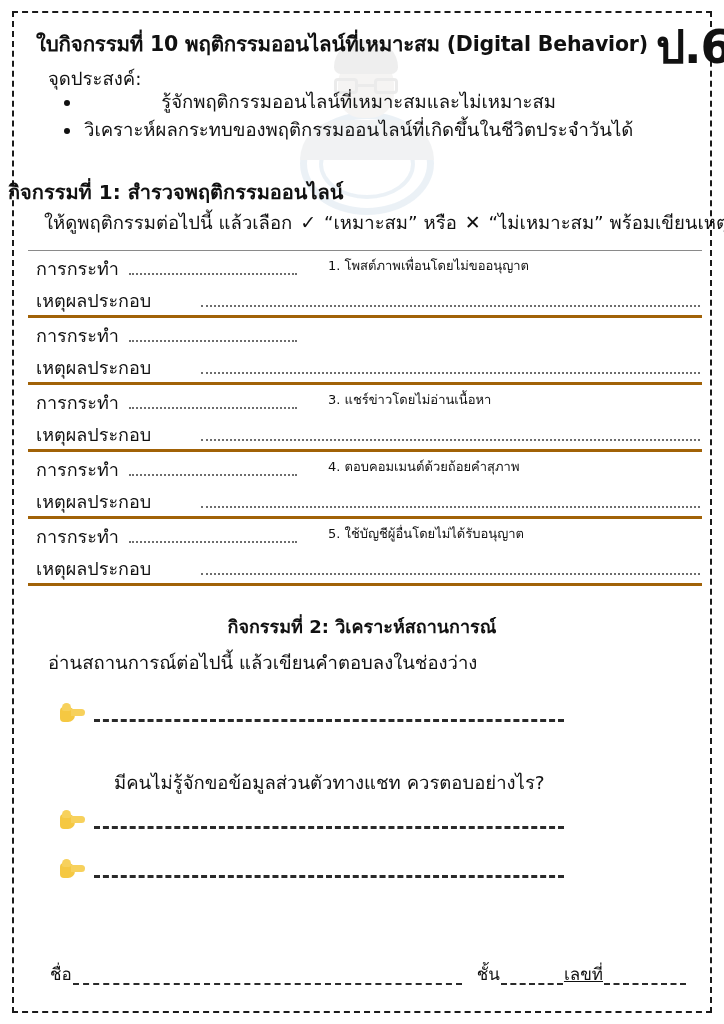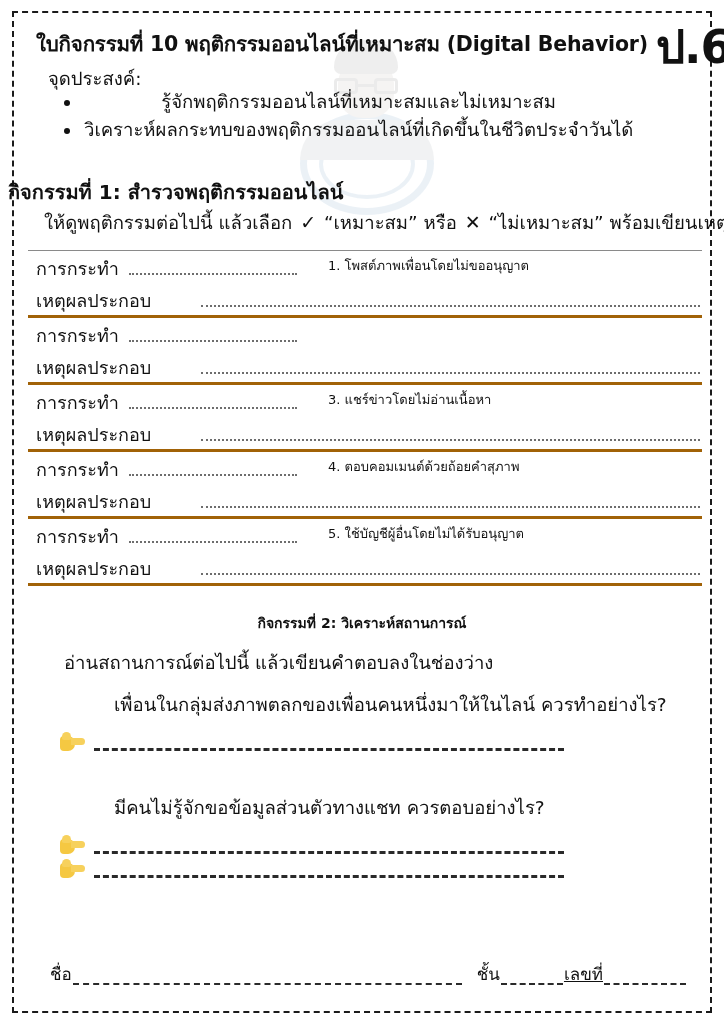--- a/index.html
+++ b/index.html
@@ -257,30 +257,29 @@
     height: 11px;
   }
 
   
   .act2-heading {
     position: absolute;
     left: 0;
     right: 0;
     top: 612px;
     text-align: center;
-    font-size: 14px;
+    font-size: 18px;
     font-weight: bold;
   }
   .act2-instruction {
     position: absolute;
     left: 48px;
     top: 648px;
     font-size: 18.5px;
     white-space: nowrap;
-    margin-left: 16px;
   }
 
   .q-block {
     position: absolute;
     left: 48px;
     right: 40px;
   }
   .q-text {
     font-size: 18.5px;
     margin-left: 66px;
@@ -474,32 +473,31 @@
           <span class="dots-long"></span>
         </div>
       </div>
 
     </div>
 
     <div class="act2-heading">กิจกรรมที่ 2: วิเคราะห์สถานการณ์</div>
     <div class="act2-instruction">อ่านสถานการณ์ต่อไปนี้ แล้วเขียนคำตอบลงในช่องว่าง</div>
 
     <div class="q-block" style="top:690px;">
-      <div class="q-text">เพื่อนในกลุ่มส่งภาพตลกของเพื่อนคนหนึ่งมาให้ในไลน์ ควรทำอย่างไร?</div>
       <div class="answer-line">
         <span class="hand-icon">
           <span class="hand-palm"></span>
           <span class="hand-thumb"></span>
           <span class="hand-finger"></span>
         </span>
         <span class="ans-dashes"></span>
       </div>
     </div>
 
-    <div class="q-block" style="top:768px;margin-top:25px;">
+    <div class="q-block" style="top:768px;">
       <div class="q-text">มีคนไม่รู้จักขอข้อมูลส่วนตัวทางแชท ควรตอบอย่างไร?</div>
       <div class="answer-line">
         <span class="hand-icon">
           <span class="hand-palm"></span>
           <span class="hand-thumb"></span>
           <span class="hand-finger"></span>
         </span>
         <span class="ans-dashes"></span>
       </div>
     </div>

